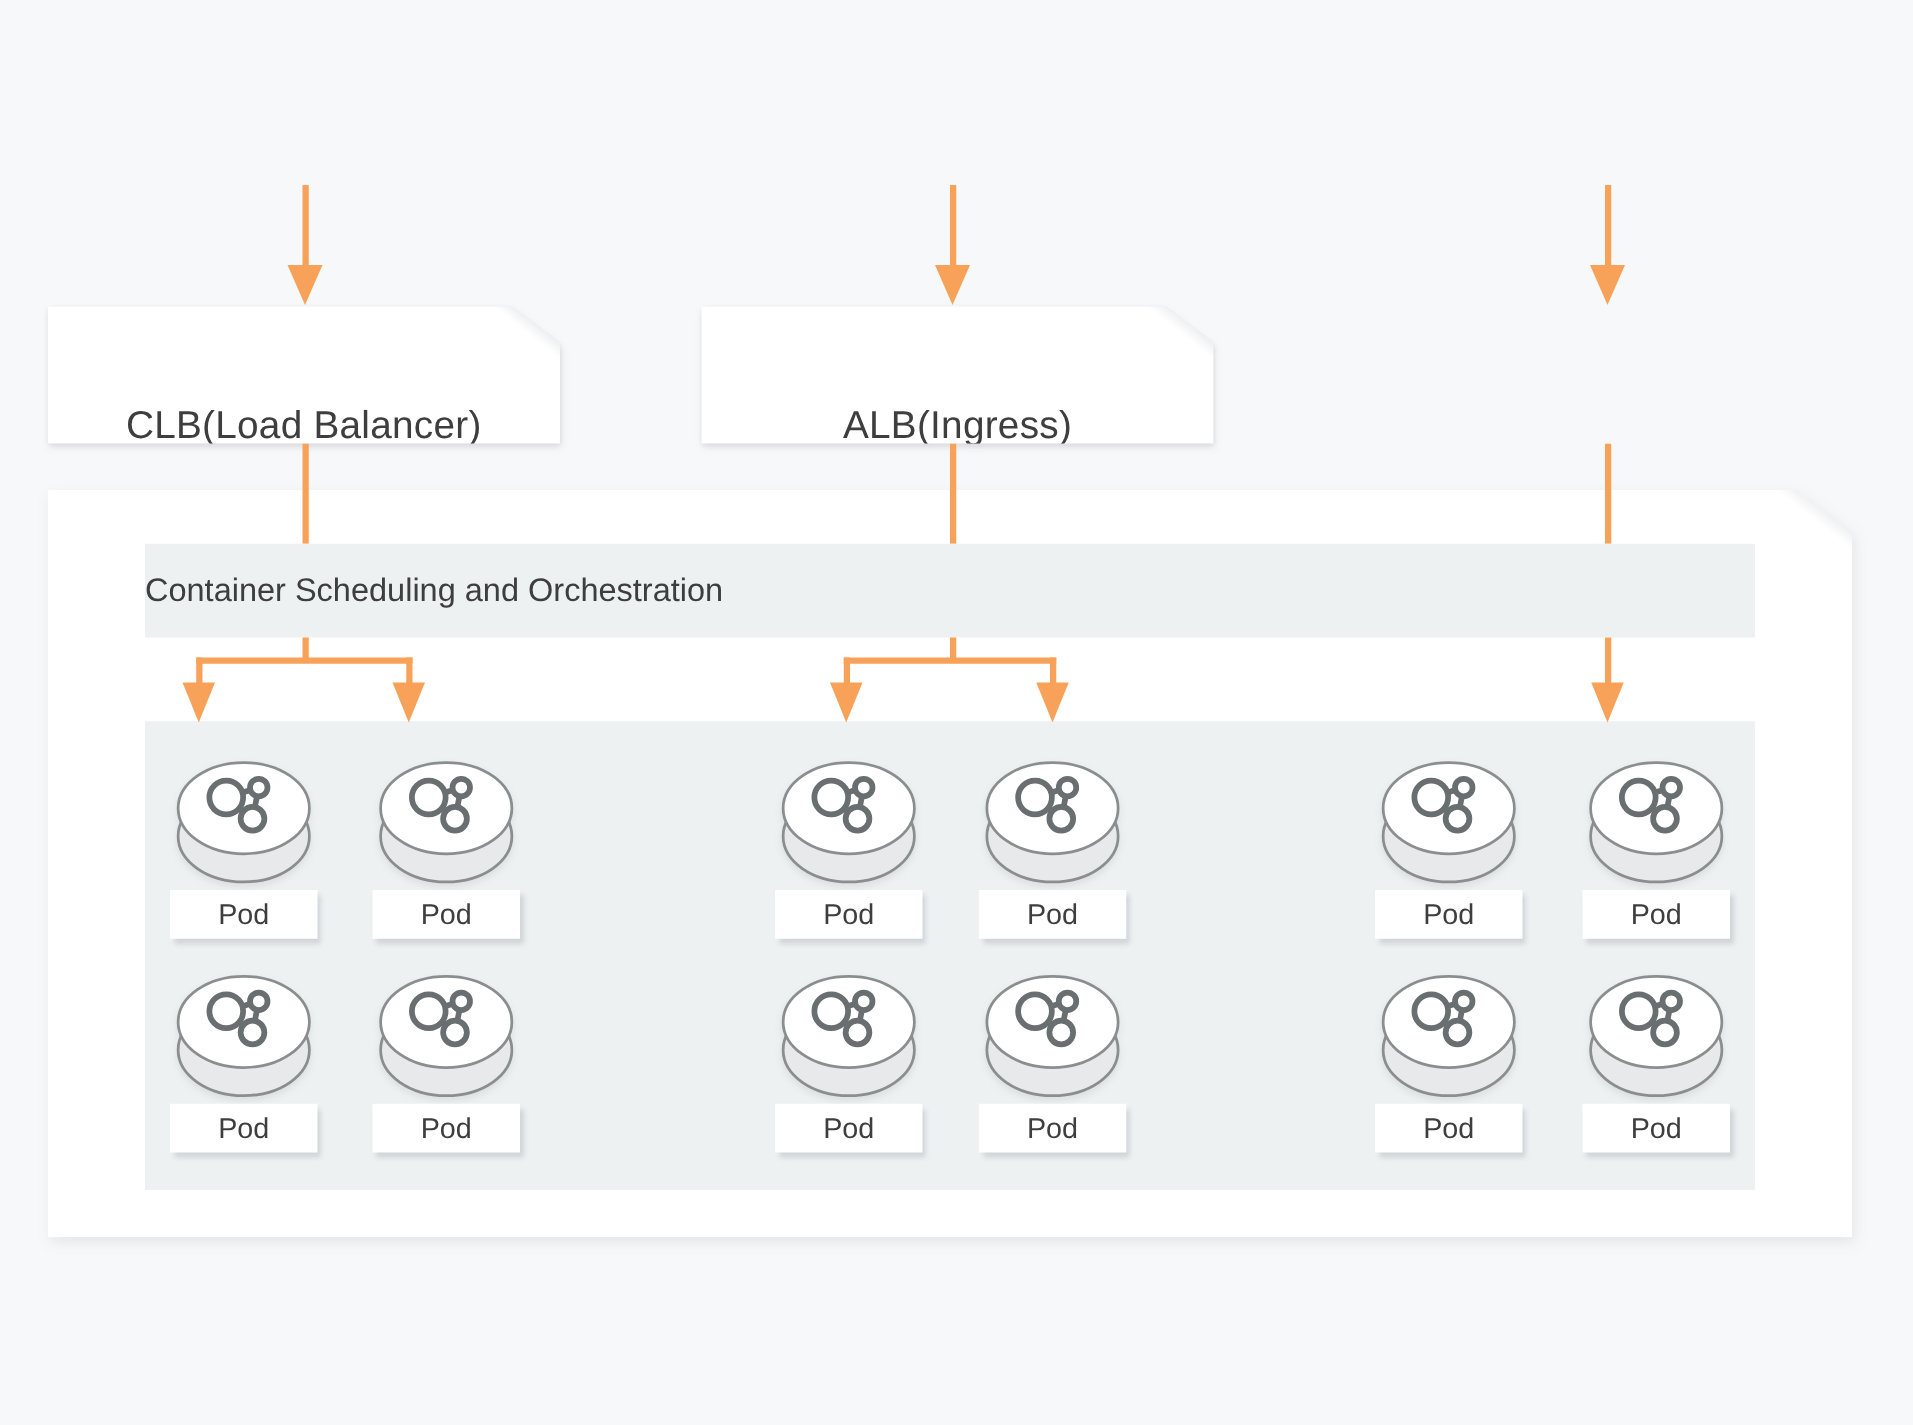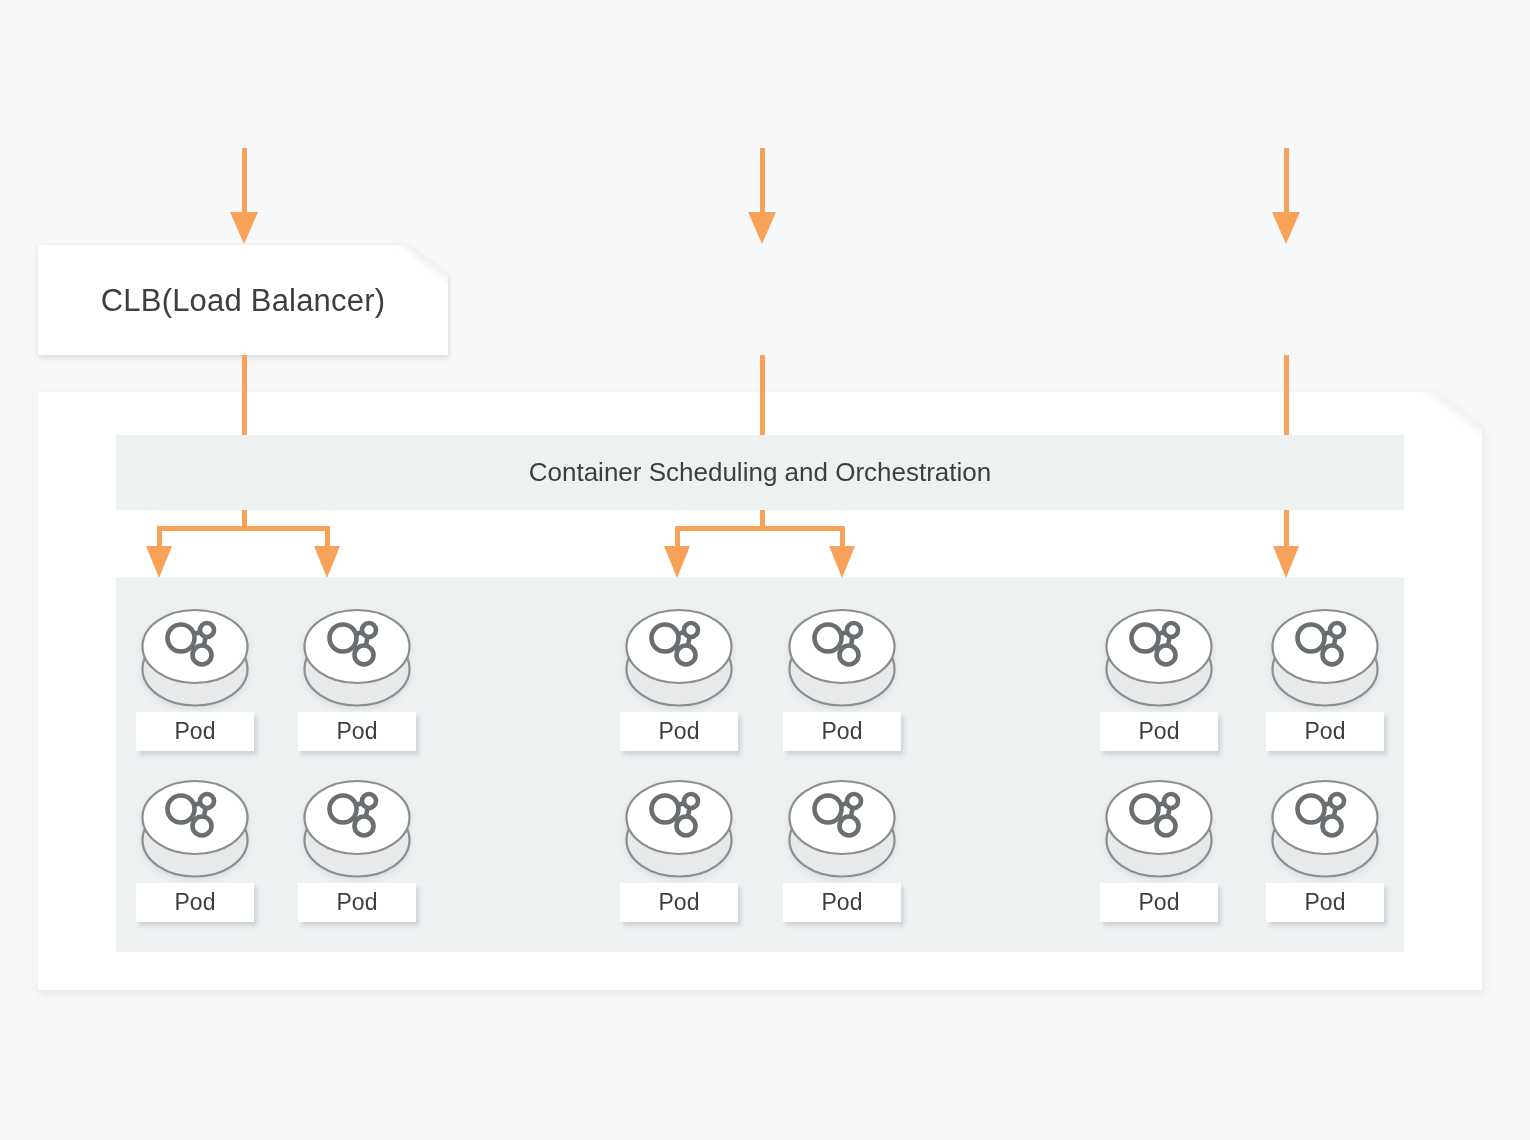--- a/index.html
+++ b/index.html
@@ -31,39 +31,39 @@
   }
   
   .notch-wrap{
     position:absolute;
     filter:drop-shadow(1px 3px 3px rgba(60,70,80,0.13)) drop-shadow(0 1px 2px rgba(60,70,80,0.06));
   }
   .notch-box{
     position:relative;width:100%;height:100%;
     background:#ffffff;
     clip-path:polygon(0 0, calc(100% - 40px) 0, 100% 30px, 100% 100%, 0 100%);
-    display:flex;align-items:center;justify-content:center;
+    display:flex;align-items:flex-end;justify-content:center;
   }
   .big .notch-box{
     clip-path:polygon(0 0, calc(100% - 46px) 0, 100% 34px, 100% 100%, 0 100%);
     display:block;
   }
   .big{filter:drop-shadow(2px 4px 5px rgba(60,70,80,0.10));}
   .fold{
     position:absolute;top:0;right:0;width:58px;height:46px;
     background:linear-gradient(to bottom left, rgba(90,100,110,0.30) 4%, rgba(90,100,110,0) 46%);
     pointer-events:none;
   }
   .node-label{
     font-size:31px;line-height:1;color:var(--ink);
     letter-spacing:0.2px;white-space:nowrap;
   }
   
   .panel{position:absolute;background:var(--panel);}
-  .band{display:flex;align-items:center;justify-content:center;}
+  .band{display:flex;align-items:center;justify-content:flex-start;}
   .band-title{font-size:26px;color:var(--ink);white-space:nowrap;}
   
   .pod{position:absolute;width:112px;height:143px;}
   .pod svg{display:block;filter:drop-shadow(0 3px 3px rgba(60,70,80,0.10));}
   .pod-label{
     position:absolute;left:-3px;top:104px;
     width:118px;height:39px;
     background:#ffffff;
     box-shadow:3px 4px 4px rgba(90,100,110,0.20);
     display:flex;align-items:center;justify-content:center;
@@ -84,20 +84,26 @@
   <div class="vline" style="left:1284px;top:148px;height:68px"></div>
   <div class="ahead" style="left:1272px;top:212px"></div>
 
   <div class="notch-wrap" style="left:38px;top:245px;width:410px;height:110px">
     <div class="notch-box">
       <span class="node-label">CLB(Load Balancer)</span>
       <i class="fold"></i>
     </div>
   </div>
 
+  <div class="notch-wrap" style="left:561px;top:245px;width:410px;height:110px">
+    <div class="notch-box">
+      <span class="node-label">ALB(Ingress)</span>
+      <i class="fold"></i>
+    </div>
+  </div>
 
 
   <div class="notch-wrap big" style="left:38px;top:392px;width:1444px;height:598px">
     <div class="notch-box">
       <i class="fold" style="width:66px;height:52px"></i>
     </div>
   </div>
 
   <div class="vline" style="left:242px;top:355px;height:80px"></div>
   <div class="vline" style="left:760px;top:355px;height:80px"></div>

